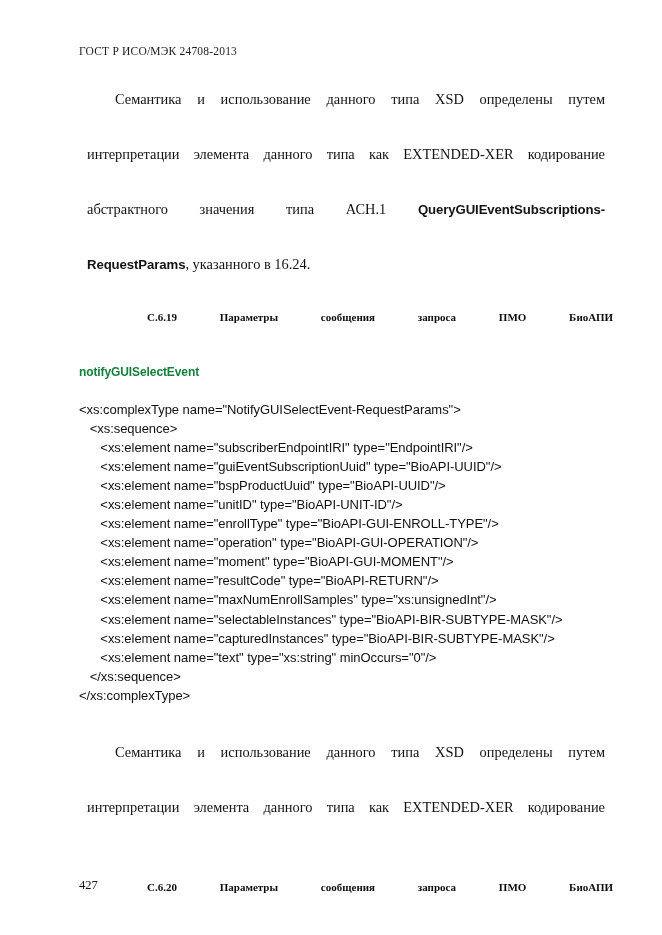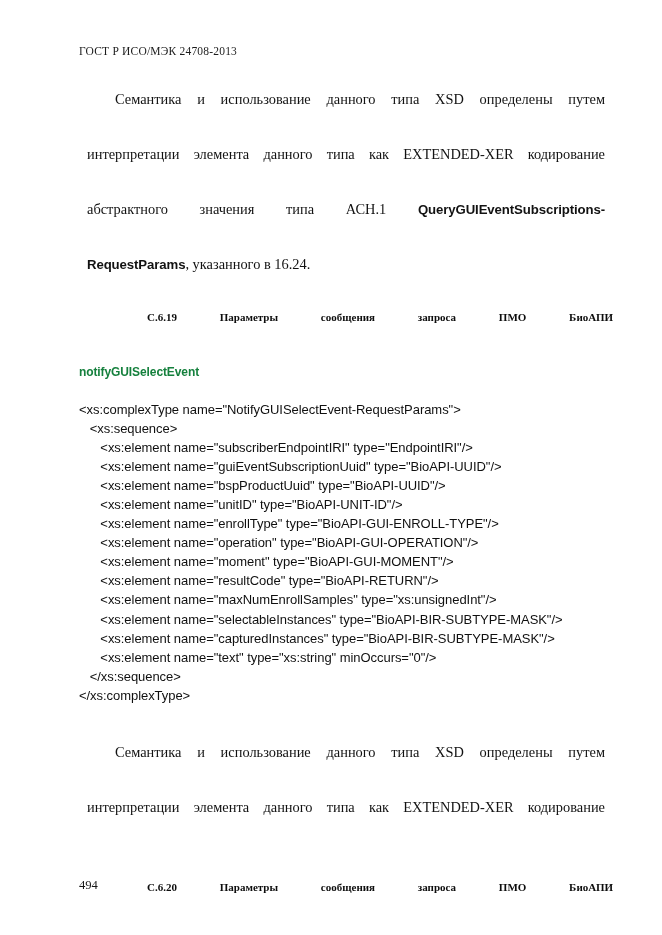--- a/index.html
+++ b/index.html
@@ -177,15 +177,15 @@
 
     <div class="gap-after-para"></div>
 
     <div class="clause">
       <span class="clause-line1"><span>С.6.20</span>&nbsp;<span>Параметры сообщения запроса ПМО БиоАПИ</span></span>
 
     </div>
 
   </div>
 
-  <div class="folio">494</div>
+  <div class="folio">427</div>
 
 </div>
 
 </body></html>

